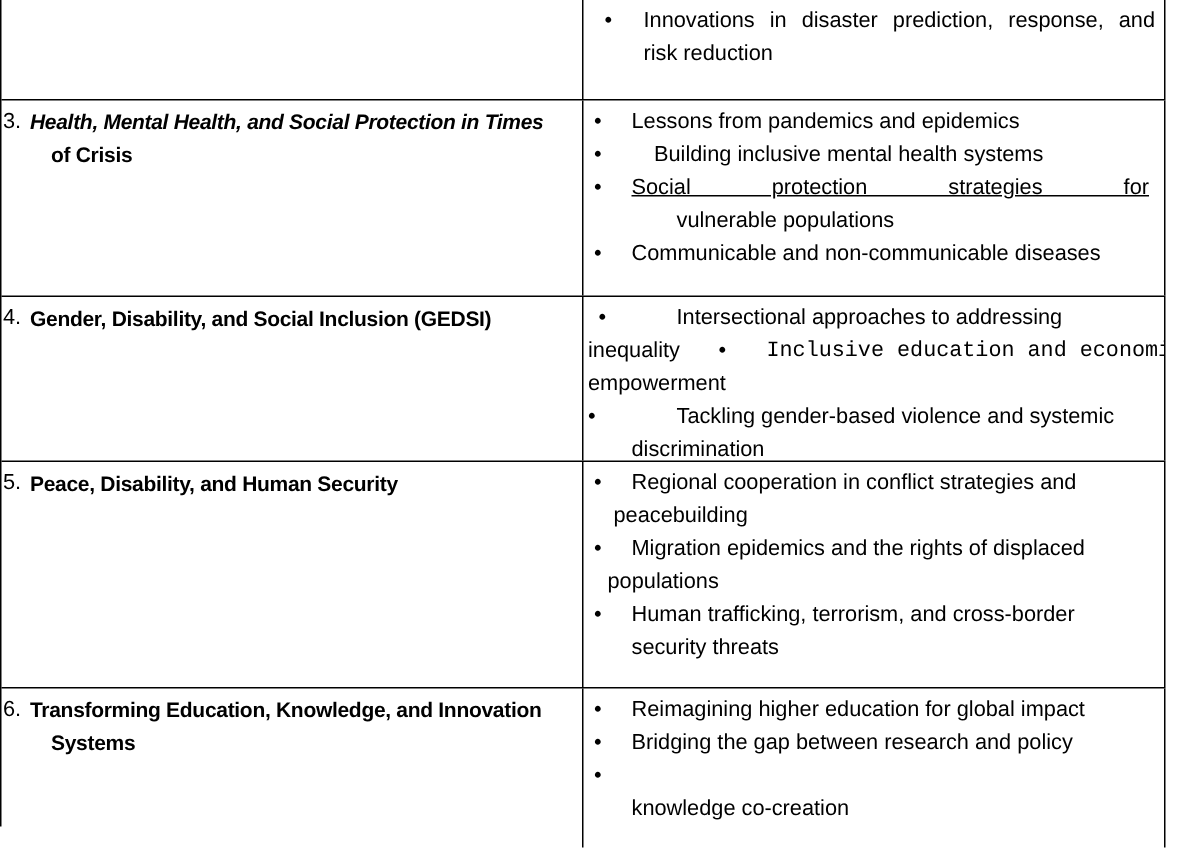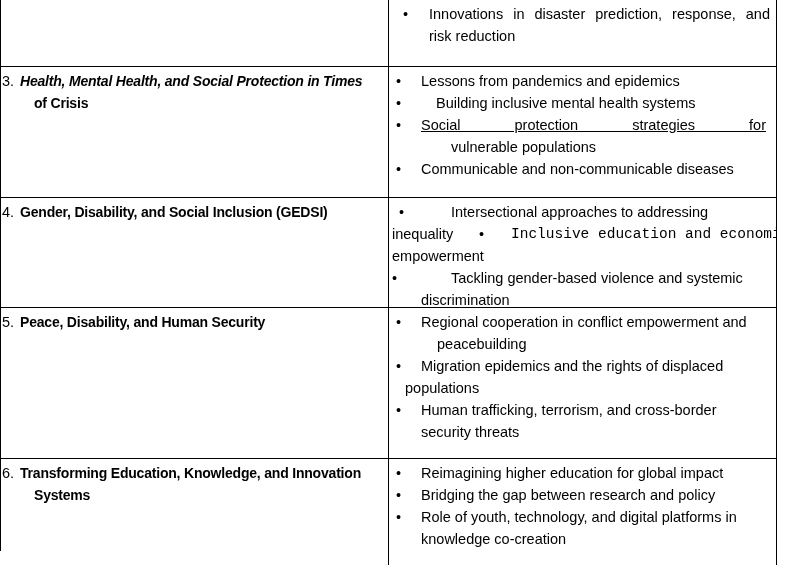--- a/index.html
+++ b/index.html
@@ -104,24 +104,24 @@
       <div class="table-row" style="height: 151px;">
         <div class="cell left-cell">
           <div class="tline">
             <span class="seg" style="left: 1px;">5.</span>
             <span class="seg bold" style="left: 19px;">Peace, Disability, and Human Security</span>
           </div>
         </div>
         <div class="cell right-cell">
           <div class="tline">
             <span class="seg" style="left: 7px;">•</span>
-            <span class="seg" style="left: 32px;">Regional cooperation in conflict empowerment and</span>
+            <span class="seg" style="left: 32px;">Regional cooperation in conflict strategies and</span>
           </div>
           <div class="tline">
-            <span class="seg" style="left: 48px;">peacebuilding</span>
+            <span class="seg" style="left: 20px;">peacebuilding</span>
           </div>
           <div class="tline">
             <span class="seg" style="left: 7px;">•</span>
             <span class="seg" style="left: 32px;">Migration epidemics and the rights of displaced</span>
           </div>
           <div class="tline">
             <span class="seg" style="left: 16px;">populations</span>
           </div>
           <div class="tline">
             <span class="seg" style="left: 7px;">•</span>
@@ -146,21 +146,20 @@
           <div class="tline">
             <span class="seg" style="left: 7px;">•</span>
             <span class="seg" style="left: 32px;">Reimagining higher education for global impact</span>
           </div>
           <div class="tline">
             <span class="seg" style="left: 7px;">•</span>
             <span class="seg" style="left: 32px;">Bridging the gap between research and policy</span>
           </div>
           <div class="tline">
             <span class="seg" style="left: 7px;">•</span>
-            <span class="seg" style="left: 32px;">Role of youth, technology, and digital platforms in</span>
           </div>
           <div class="tline">
             <span class="seg" style="left: 32px;">knowledge co-creation</span>
           </div>
         </div>
       </div>
     </div>
 </div>
 
 </body></html>

